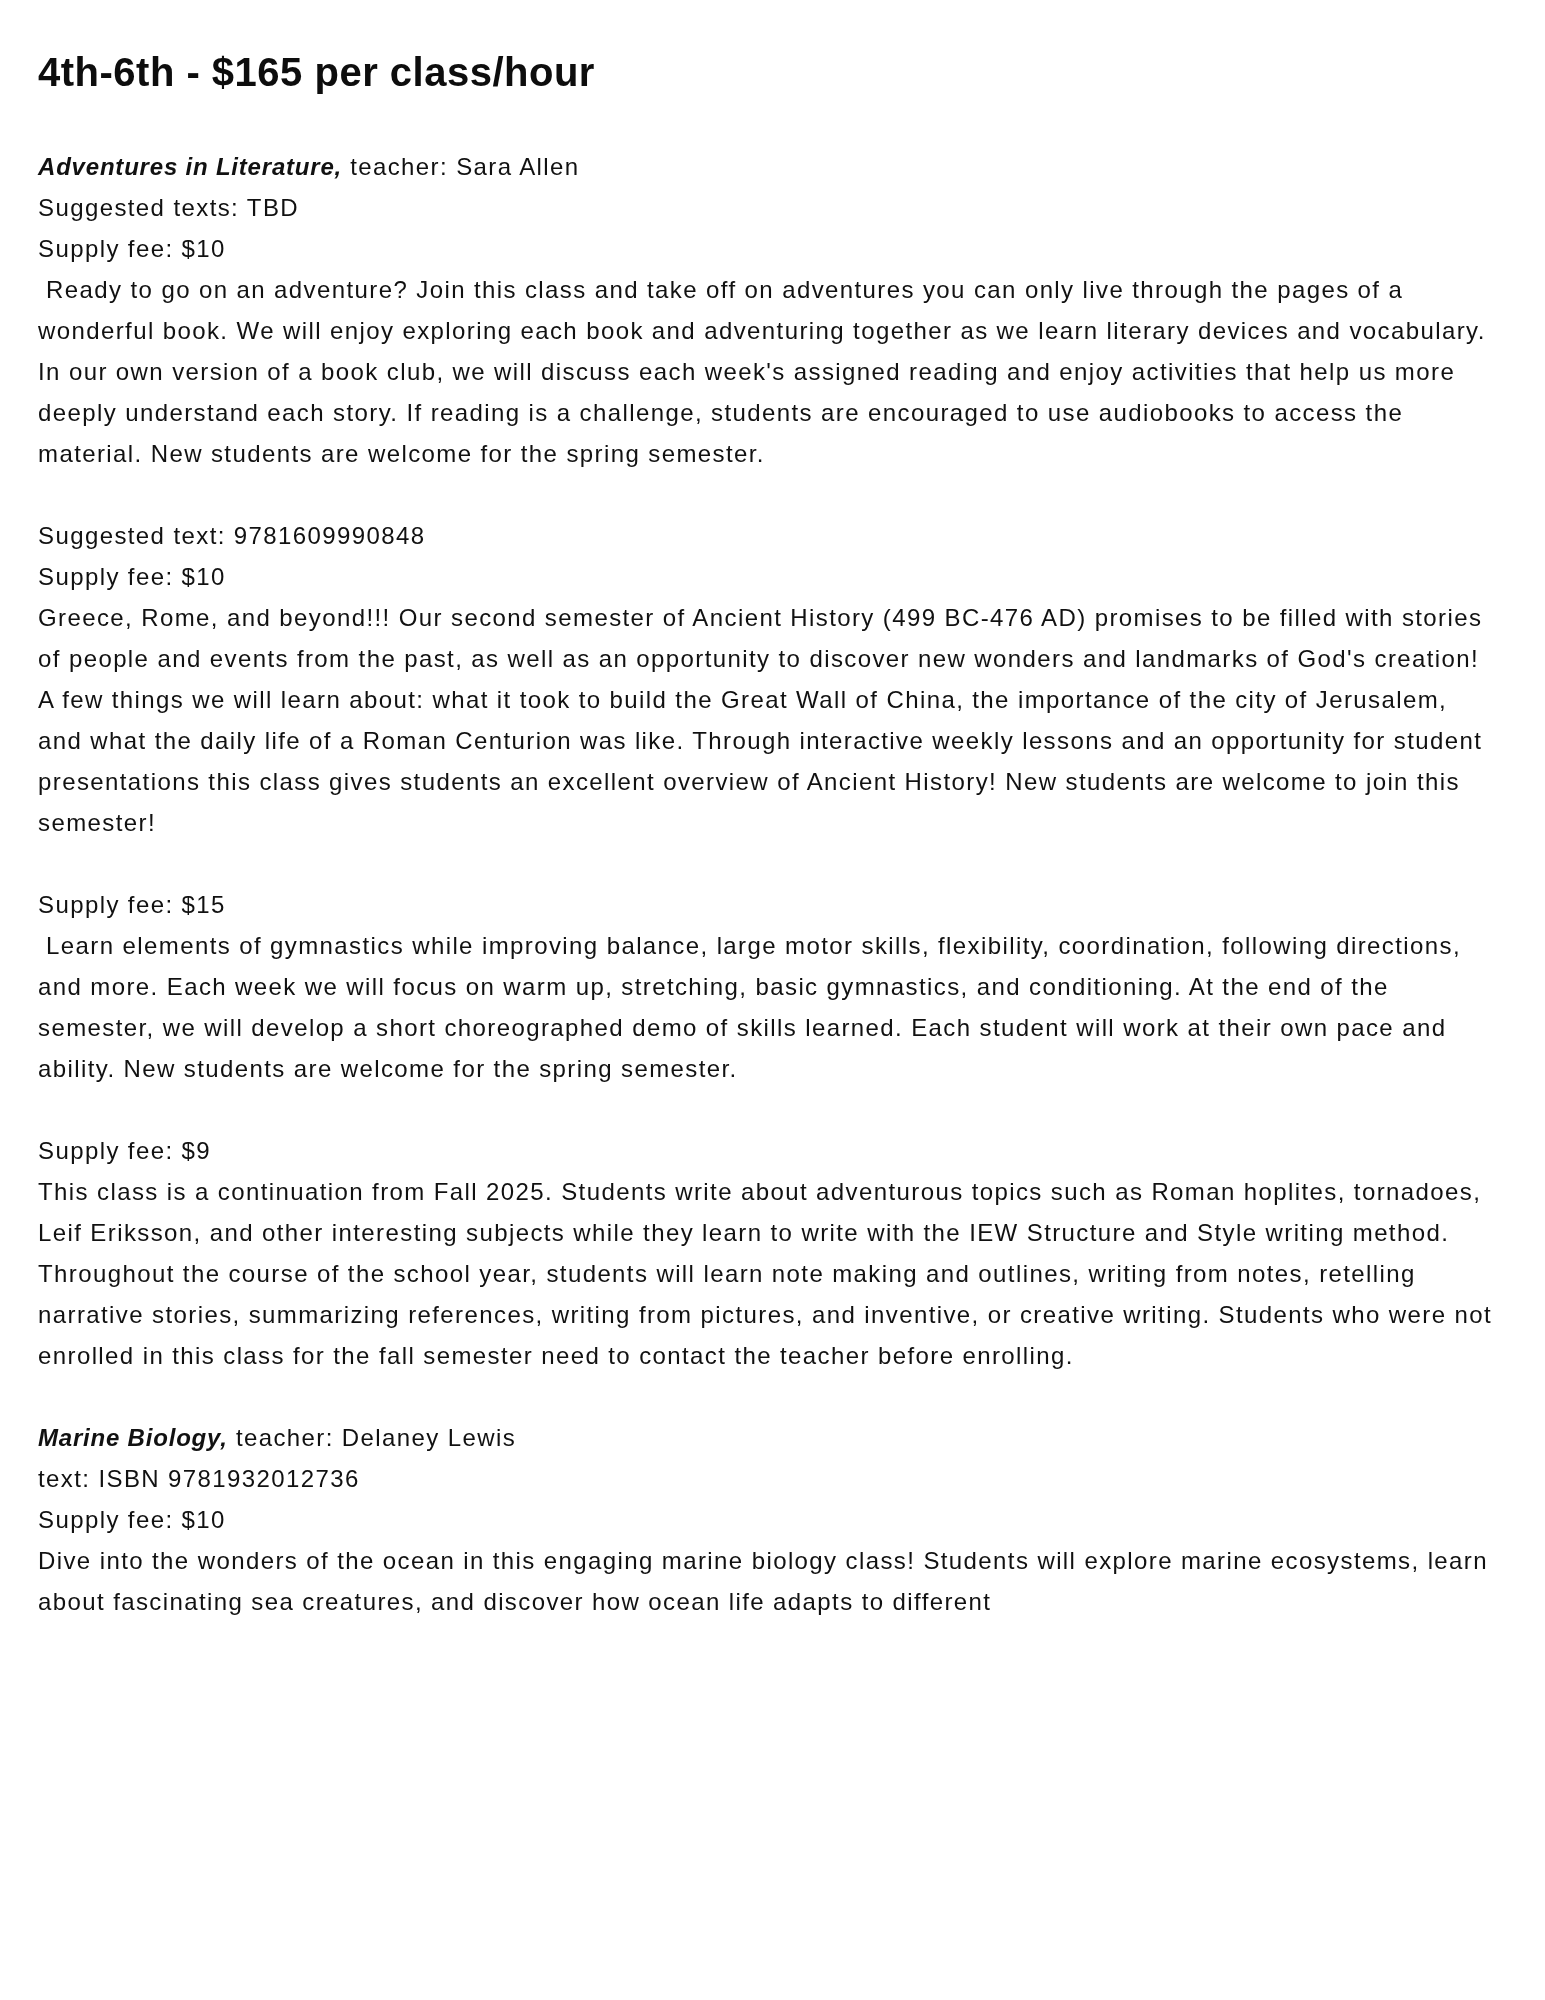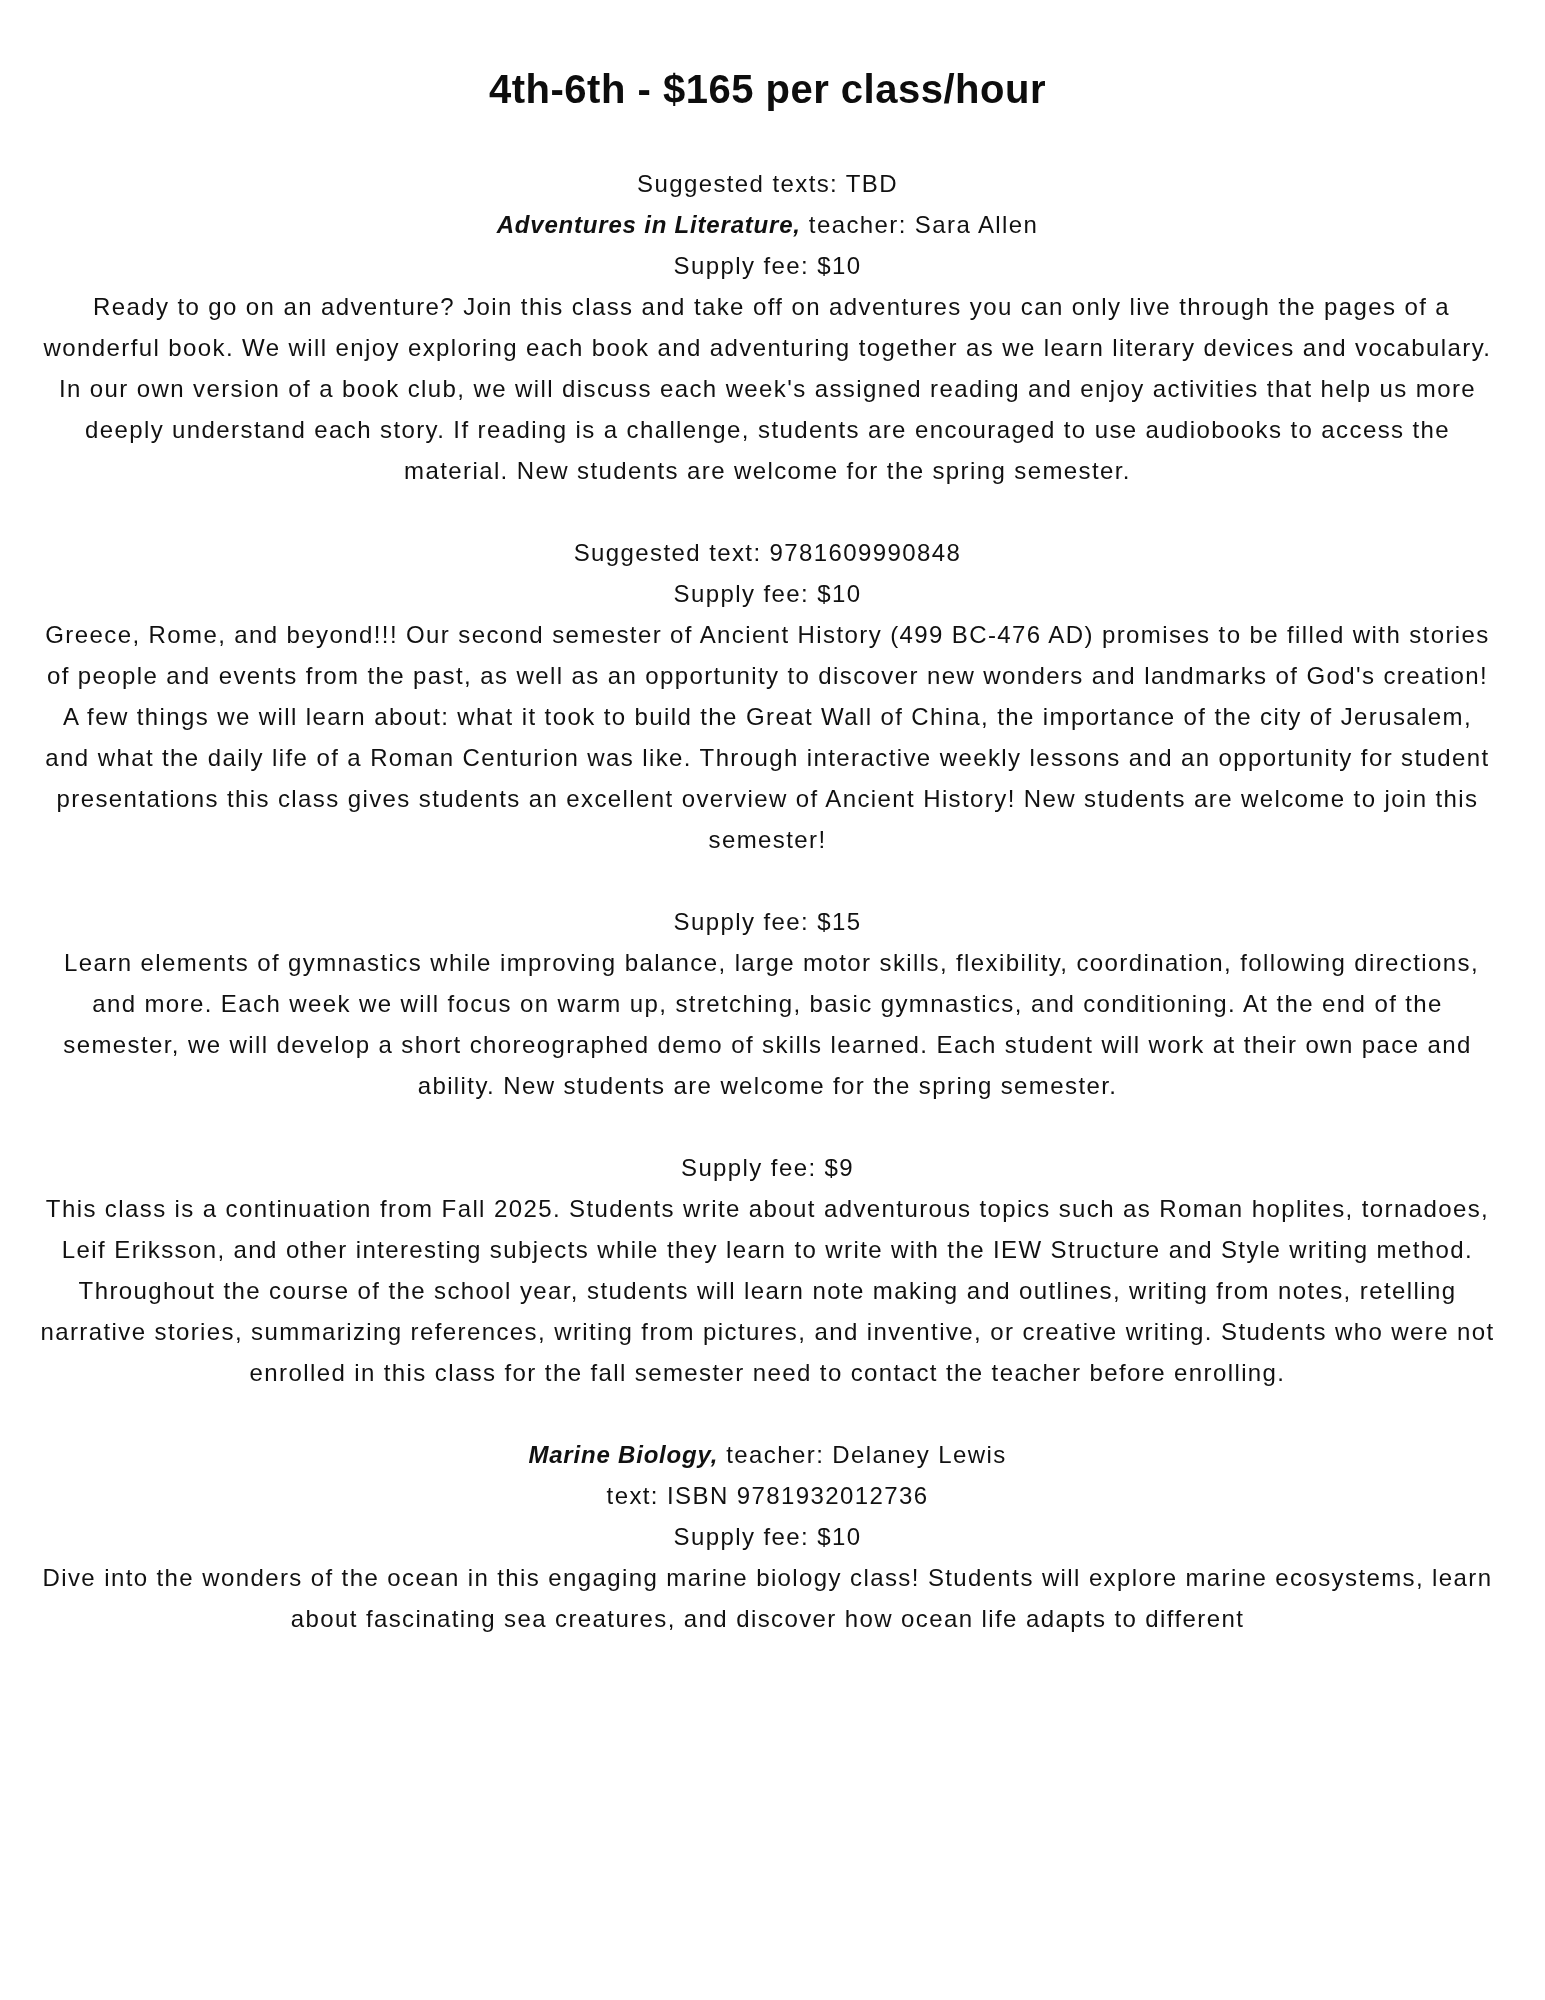--- a/index.html
+++ b/index.html
@@ -8,22 +8,21 @@
     background: #ffffff;
   }
   body {
     width: 1545px;
     height: 2000px;
     overflow: hidden;
     color: #111111;
     font-family: "Liberation Sans", sans-serif;
   }
   .page {
-    padding: 65px 48px 0 38px;
-    text-align: center;
+    padding: 48px 48px 0 38px;
   }
   .page-title {
     font-size: 40px;
     font-weight: bold;
     letter-spacing: 0.5px;
     line-height: 1.2;
     margin: 0 0 50px 0;
     color: #0d0d0d;
   }
   .class-section {
@@ -50,25 +49,25 @@
   }
 </style>
 </head>
 <body>
 
 <div class="page">
 
   <h1 class="page-title">4th-6th - $165 per class/hour</h1>
 
   <section class="class-section">
-    <p>Suggested texts: TBD</p>
     <p>
       <span class="class-name">Adventures in Literature,</span>
       <span>teacher: Sara Allen</span>
     </p>
+    <p>Suggested texts: TBD</p>
     <p>Supply fee: $10</p>
     <p class="description"> Ready to go on an adventure? Join this class and take off on adventures you can only live through the pages of a wonderful book. We will enjoy exploring each book and adventuring together as we learn literary devices and vocabulary. In our own version of a book club, we will discuss each week's assigned reading and enjoy activities that help us more deeply understand each story. If reading is a challenge, students are encouraged to use audiobooks to access the material. New students are welcome for the spring semester.</p>
   </section>
 
   <section class="class-section">
     <p><span>Suggested text: </span><a class="isbn-link">9781609990848</a></p>
     <p>Supply fee: $10</p>
     <p class="description">Greece, Rome, and beyond!!! Our second semester of Ancient History (499 BC-476 AD) promises to be filled with stories of people and events from the past, as well as an opportunity to discover new wonders and landmarks of God's creation! A few things we will learn about: what it took to build the Great Wall of China, the importance of the city of Jerusalem, and what the daily life of a Roman Centurion was like. Through interactive weekly lessons and an opportunity for student presentations this class gives students an excellent overview of Ancient History! New students are welcome to join this semester!</p>
   </section>
 

